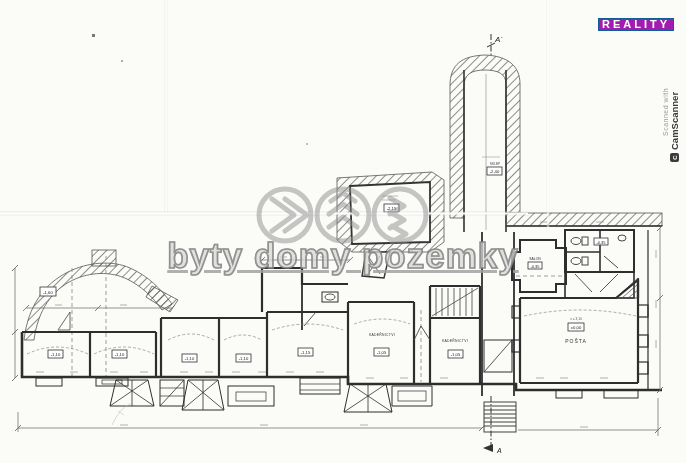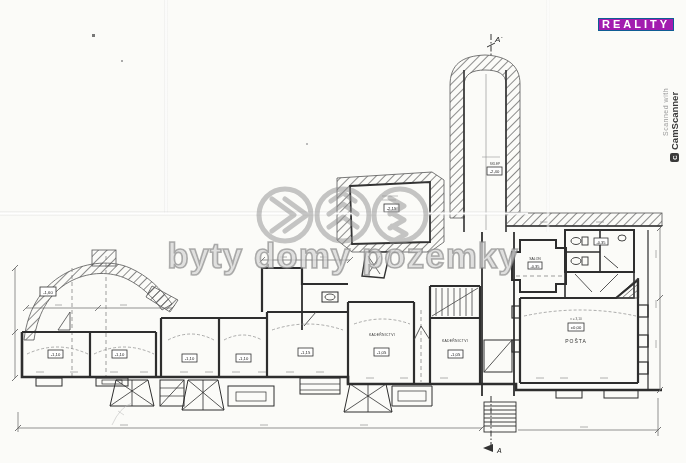--- a/index.html
+++ b/index.html
@@ -17,20 +17,21 @@
     background:linear-gradient(to bottom,rgba(0,0,0,.06),rgba(255,255,255,.95),rgba(0,0,0,.05));}
   
   .wm{position:absolute;left:0;top:0;width:686px;height:463px;pointer-events:none;}
   .wm-text{
     position:absolute;left:80px;top:236px;width:526px;text-align:center;
     font-size:35px;font-weight:bold;letter-spacing:1px;
     color:rgba(175,175,175,.38);
     -webkit-text-stroke:1.6px rgba(125,125,125,.6);
     text-shadow:0 0 1px rgba(255,255,255,.6);
     white-space:nowrap;
+    text-decoration:underline;
   }
   .wm-circles{position:absolute;left:0;top:0;}
   
   .brand{position:absolute;left:598px;top:14px;width:72px;text-align:center;}
   .brand-name{
     font-size:22px;line-height:20px;font-weight:bold;font-style:italic;
     color:#df2a1e;letter-spacing:-1px;
     text-shadow:1.5px 1.5px 1px rgba(130,25,15,.45);
   }
   .brand-tag{

